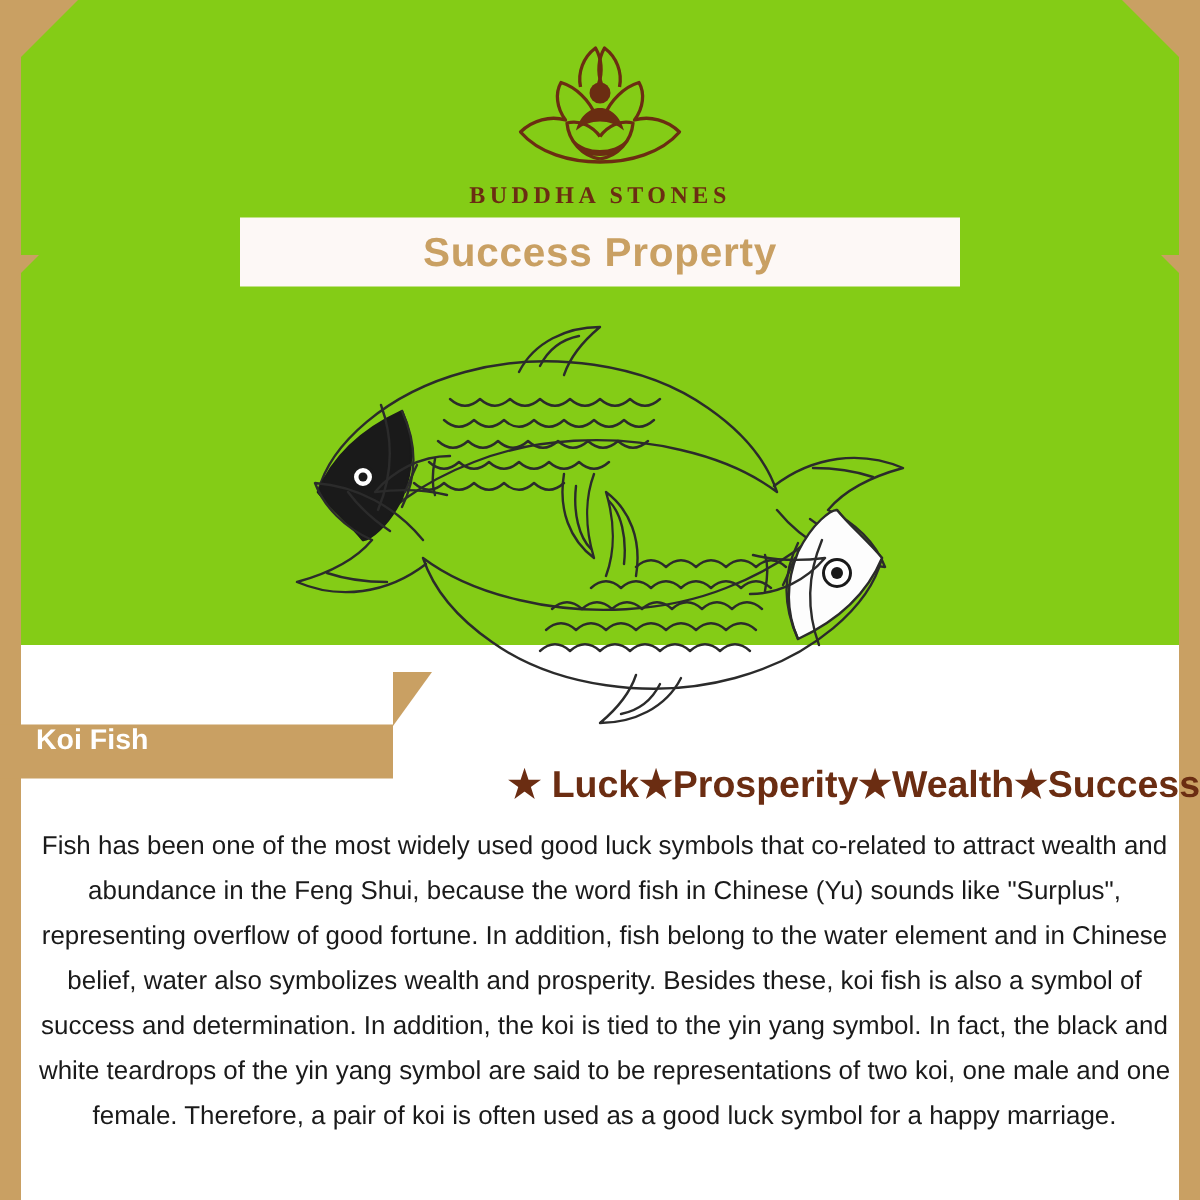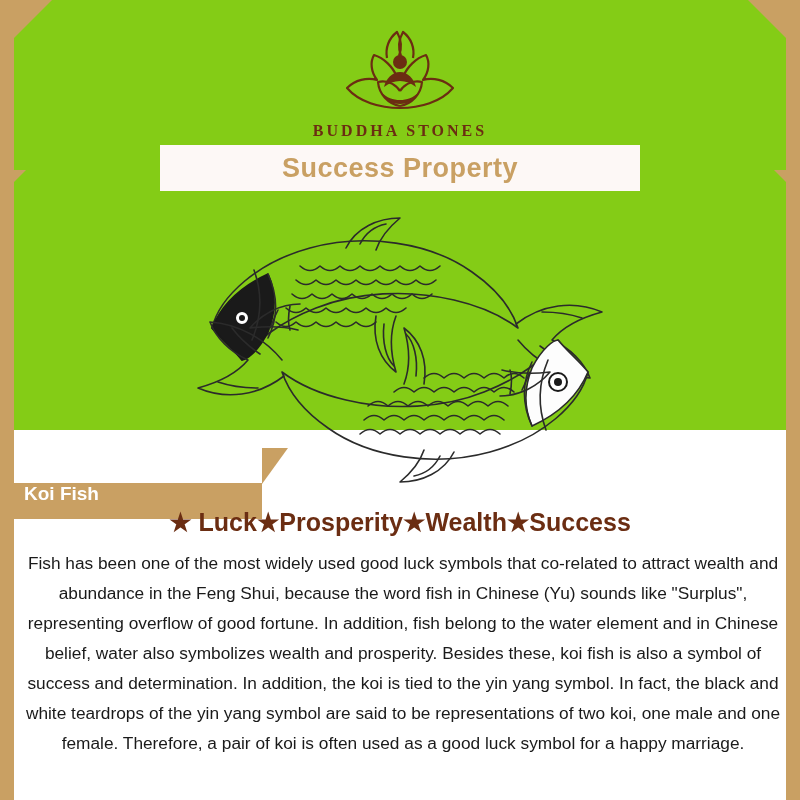--- a/index.html
+++ b/index.html
@@ -145,21 +145,21 @@
     border-top: 36px solid #c9a063;
     border-right: 26px solid transparent;
   }
 
   
   .keywords {
     position: absolute;
     left: 0;
     top: 508px;
     width: 800px;
-    text-align: center;
+    text-align: right;
     color: #6b2d12;
     font-size: 25px;
     font-weight: bold;
     letter-spacing: 0px;
   }
 
   
   .body-copy {
     position: absolute;
     left: 22px;

